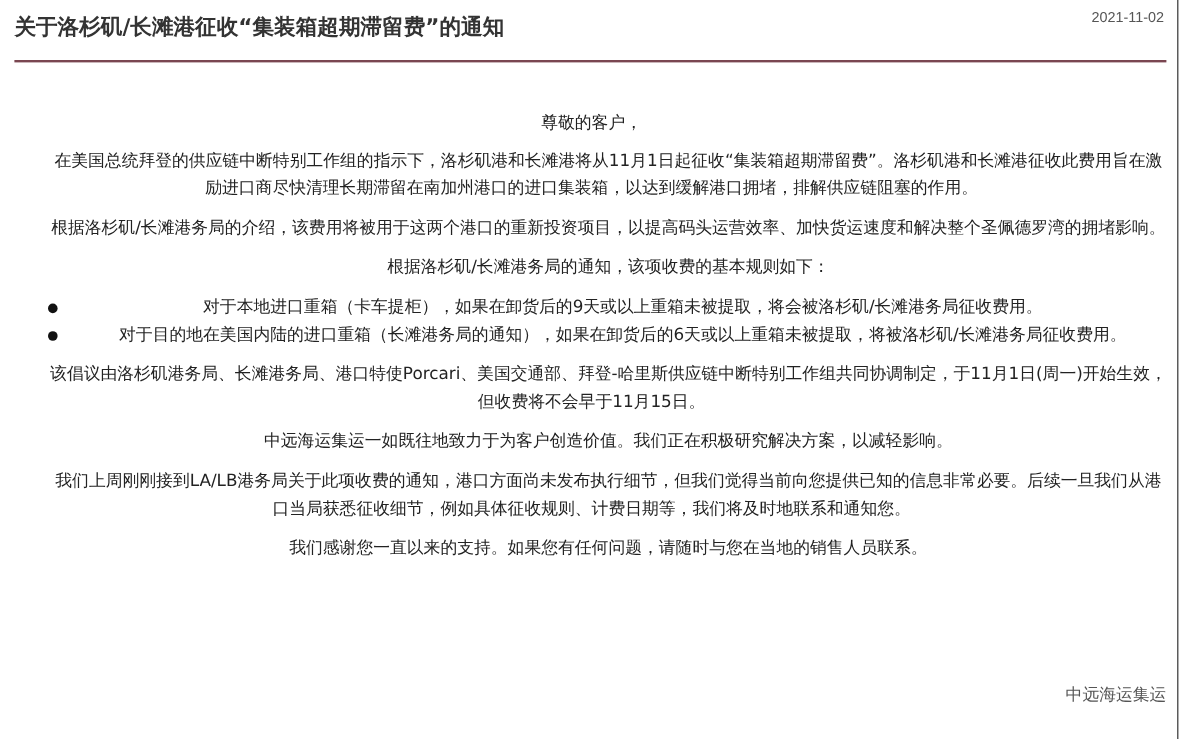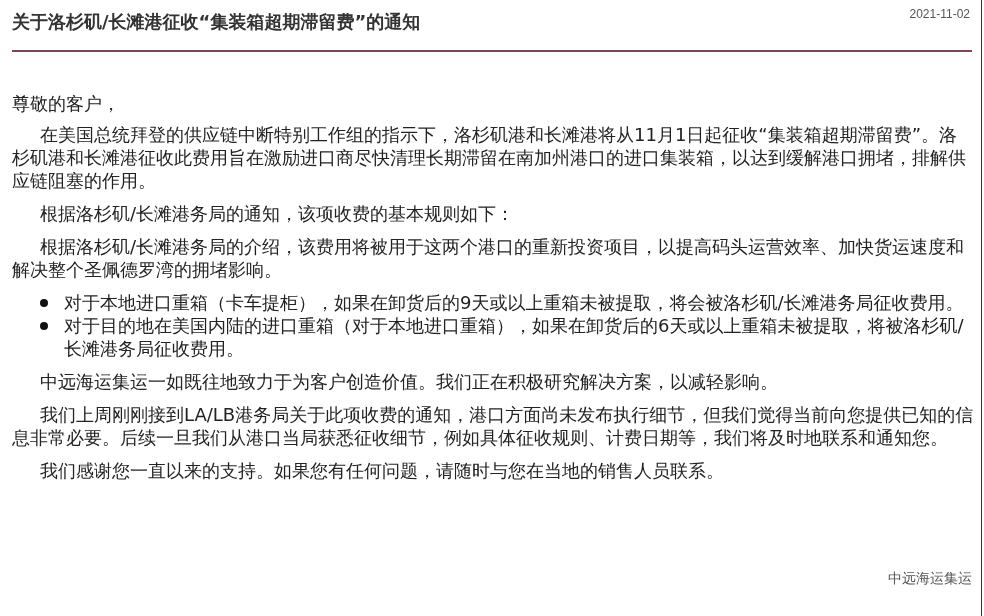--- a/index.html
+++ b/index.html
@@ -47,23 +47,24 @@
       top: 50px;
       width: 960px;
       height: 2px;
       background: #7a4651;
     }
     .content {
       position: absolute;
       left: 12px;
       top: 92px;
       width: 962px;
-      font-size: 18px;
+      font-size: 14px;
       line-height: 23px;
       color: #222222;
+      text-align: center;
     }
     .content p {
       margin: 0 0 10px 0;
     }
     .indent {
       text-indent: 28px;
     }
     .salutation {
       margin-bottom: 8px !important;
     }
@@ -100,32 +101,33 @@
 
 <div class="right-border"></div>
 
 <div class="title">关于洛杉矶/长滩港征收“集装箱超期滞留费”的通知</div>
 <div class="date">2021-11-02</div>
 <div class="divider"></div>
 
 <div class="content">
   <p class="salutation">尊敬的客户，</p>
   <p class="indent">在美国总统拜登的供应链中断特别工作组的指示下，洛杉矶港和长滩港将从11月1日起征收“集装箱超期滞留费”。洛杉矶港和长滩港征收此费用旨在激励进口商尽快清理长期滞留在南加州港口的进口集装箱，以达到缓解港口拥堵，排解供应链阻塞的作用。</p>
+  <p class="indent">根据洛杉矶/长滩港务局的介绍，该费用将被用于这两个港口的重新投资项目，以提高码头运营效率、加快货运速度和解决整个圣佩德罗湾的拥堵影响。</p>
   <p class="indent">根据洛杉矶/长滩港务局的通知，该项收费的基本规则如下：</p>
-  <p class="indent">根据洛杉矶/长滩港务局的介绍，该费用将被用于这两个港口的重新投资项目，以提高码头运营效率、加快货运速度和解决整个圣佩德罗湾的拥堵影响。</p>
 
   <ul class="rules">
     <li>
       <span class="bullet"></span>
       <span>对于本地进口重箱（卡车提柜），如果在卸货后的9天或以上重箱未被提取，将会被洛杉矶/长滩港务局征收费用。</span>
     </li>
     <li>
       <span class="bullet"></span>
-      <span>对于目的地在美国内陆的进口重箱（对于本地进口重箱），如果在卸货后的6天或以上重箱未被提取，将被洛杉矶/长滩港务局征收费用。</span>
+      <span>对于目的地在美国内陆的进口重箱（长滩港务局的通知），如果在卸货后的6天或以上重箱未被提取，将被洛杉矶/长滩港务局征收费用。</span>
     </li>
   </ul>
 
+  <p class="indent">该倡议由洛杉矶港务局、长滩港务局、港口特使Porcari、美国交通部、拜登-哈里斯供应链中断特别工作组共同协调制定，于11月1日(周一)开始生效，但收费将不会早于11月15日。</p>
   <p class="indent">中远海运集运一如既往地致力于为客户创造价值。我们正在积极研究解决方案，以减轻影响。</p>
   <p class="indent">我们上周刚刚接到LA/LB港务局关于此项收费的通知，港口方面尚未发布执行细节，但我们觉得当前向您提供已知的信息非常必要。后续一旦我们从港口当局获悉征收细节，例如具体征收规则、计费日期等，我们将及时地联系和通知您。</p>
   <p class="indent">我们感谢您一直以来的支持。如果您有任何问题，请随时与您在当地的销售人员联系。</p>
 </div>
 
 <div class="signature">中远海运集运</div>
 
 </body></html>

